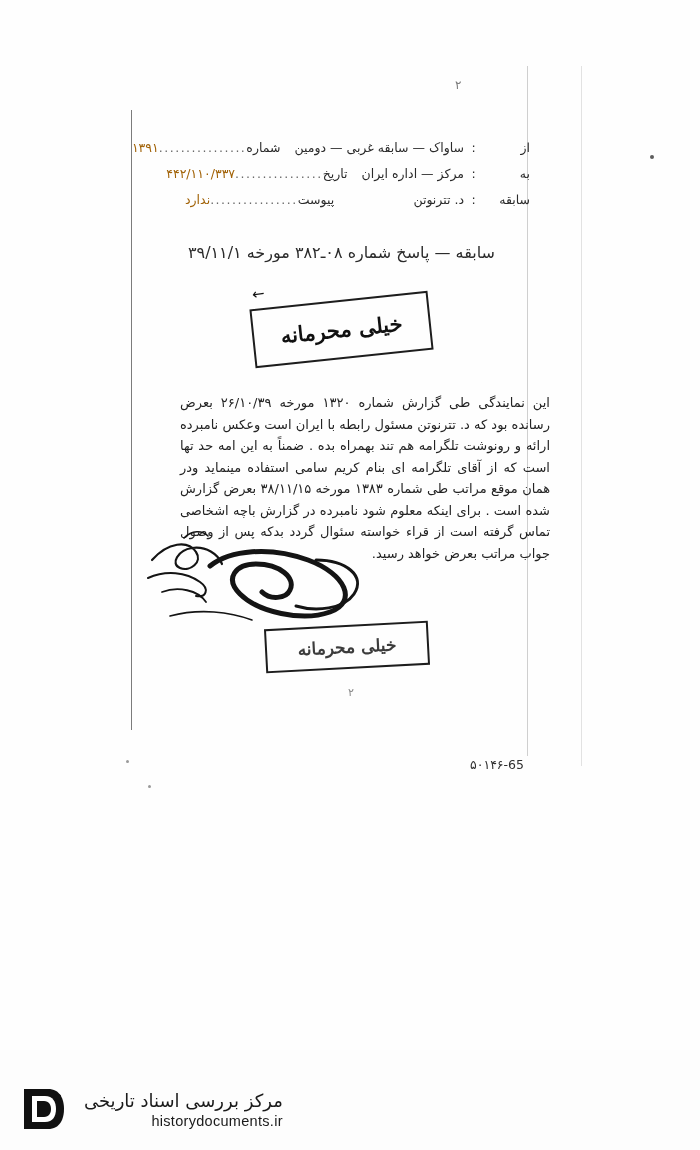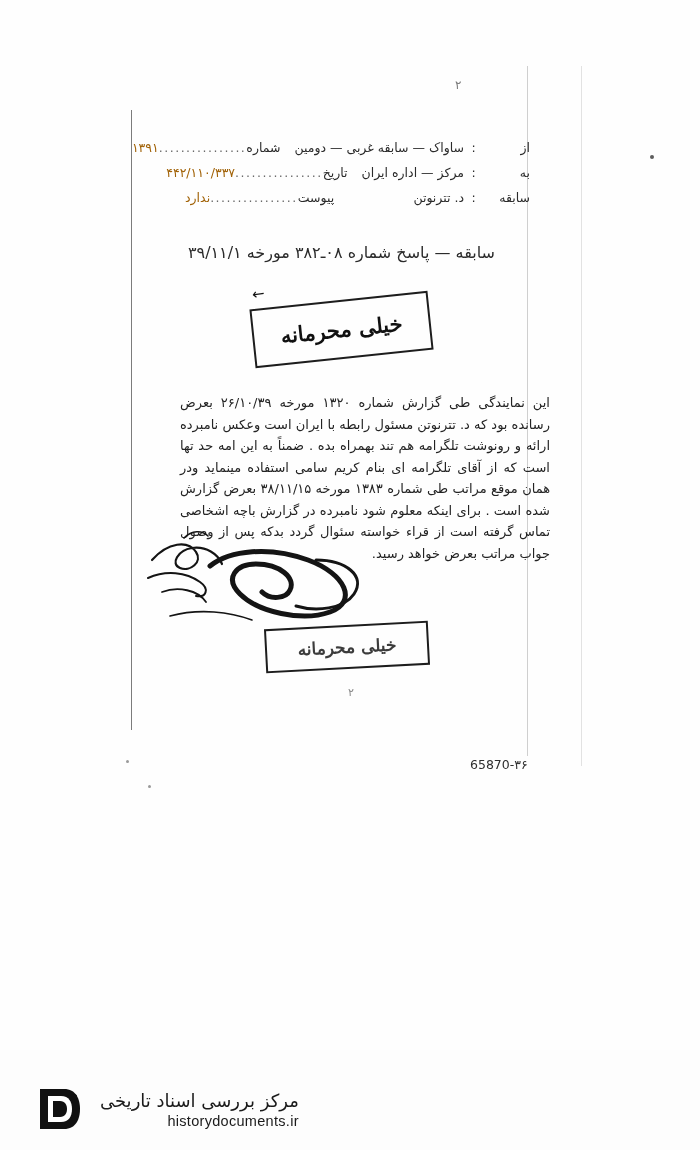--- a/index.html
+++ b/index.html
@@ -47,21 +47,21 @@
     right: 170px;
     top: 135px;
     width: 345px;
     font-size: 12.5px;
     line-height: 25px;
     letter-spacing: .4px;
     color: #2b2b2b;
     font-family: "DejaVu Sans", "Liberation Sans", sans-serif;
   }
   .hdr-row { display: flex; align-items: baseline; white-space: nowrap; }
-  .hdr-key  { width: 54px; flex: none; text-align: justify; }
+  .hdr-key  { width: 54px; flex: none; text-align: justify; font-family: Liberation Serif, serif; }
   .hdr-colon{ width: 12px; flex: none; }
   .hdr-val  { flex: 1 1 auto; }
   .hdr-key2 { margin-right: 14px; }
   .faded { color: #a16207; }
   .dots  { letter-spacing: 1.5px; color: #6a6a6a; }
 
   .hdr-line2 {
     position: absolute;
     right: 205px;
     top: 243px;
@@ -156,27 +156,27 @@
     position: absolute;
     left: 470px; top: 757px;
     font-size: 12.5px;
     letter-spacing: 1px;
     color: #2f2f2f;
   }
 
   
   .brand {
     position: absolute;
-    left: 8px; top: 1078px;
+    left: 0; top: 1078px;
     width: 668px;
     height: 62px;
     display: flex;
     align-items: center;
     justify-content: flex-end;
-    padding-left: 26px;
+    padding-left: 18px;
     box-sizing: border-box;
   }
   .brand-texts {
     text-align: right;
     margin-left: 10px;
   }
   .brand-fa {
     font-size: 18px;
     color: #1a1a1a;
     font-family: "DejaVu Sans", "Liberation Sans", sans-serif;
@@ -266,21 +266,21 @@
         <path d="M176 40 C206 40, 226 56, 214 74 C204 89, 176 92, 156 86" stroke-width="3"></path>
         <path d="M30 96 C60 88, 90 92, 112 100" stroke-width="1.6"></path>
       </g>
     </svg>
 
     <div class="stamp2">
       <div class="stamp2-txt">خیلی محرمانه</div>
     </div>
 
     <div class="mid-mark">۲</div>
-    <div class="doc-code">65870-۳۶</div>
+    <div class="doc-code">۵۰۱۴۶-65</div>
   </div>
 
   <div class="brand">
     <div class="brand-texts">
       <div class="brand-fa">مرکز بررسی اسناد تاریخی</div>
       <div class="brand-en">historydocuments.ir</div>
     </div>
     <svg class="brand-logo" viewBox="0 0 48 48">
       <path d="M6 4 L30 4 C42 4 46 14 46 24 C46 34 42 44 30 44 L6 44 Z" fill="#111"></path>
       <path d="M14 11 L27 11 C35 11 38 17 38 24 C38 31 35 37 27 37 L14 37 Z" fill="#fff"></path>

